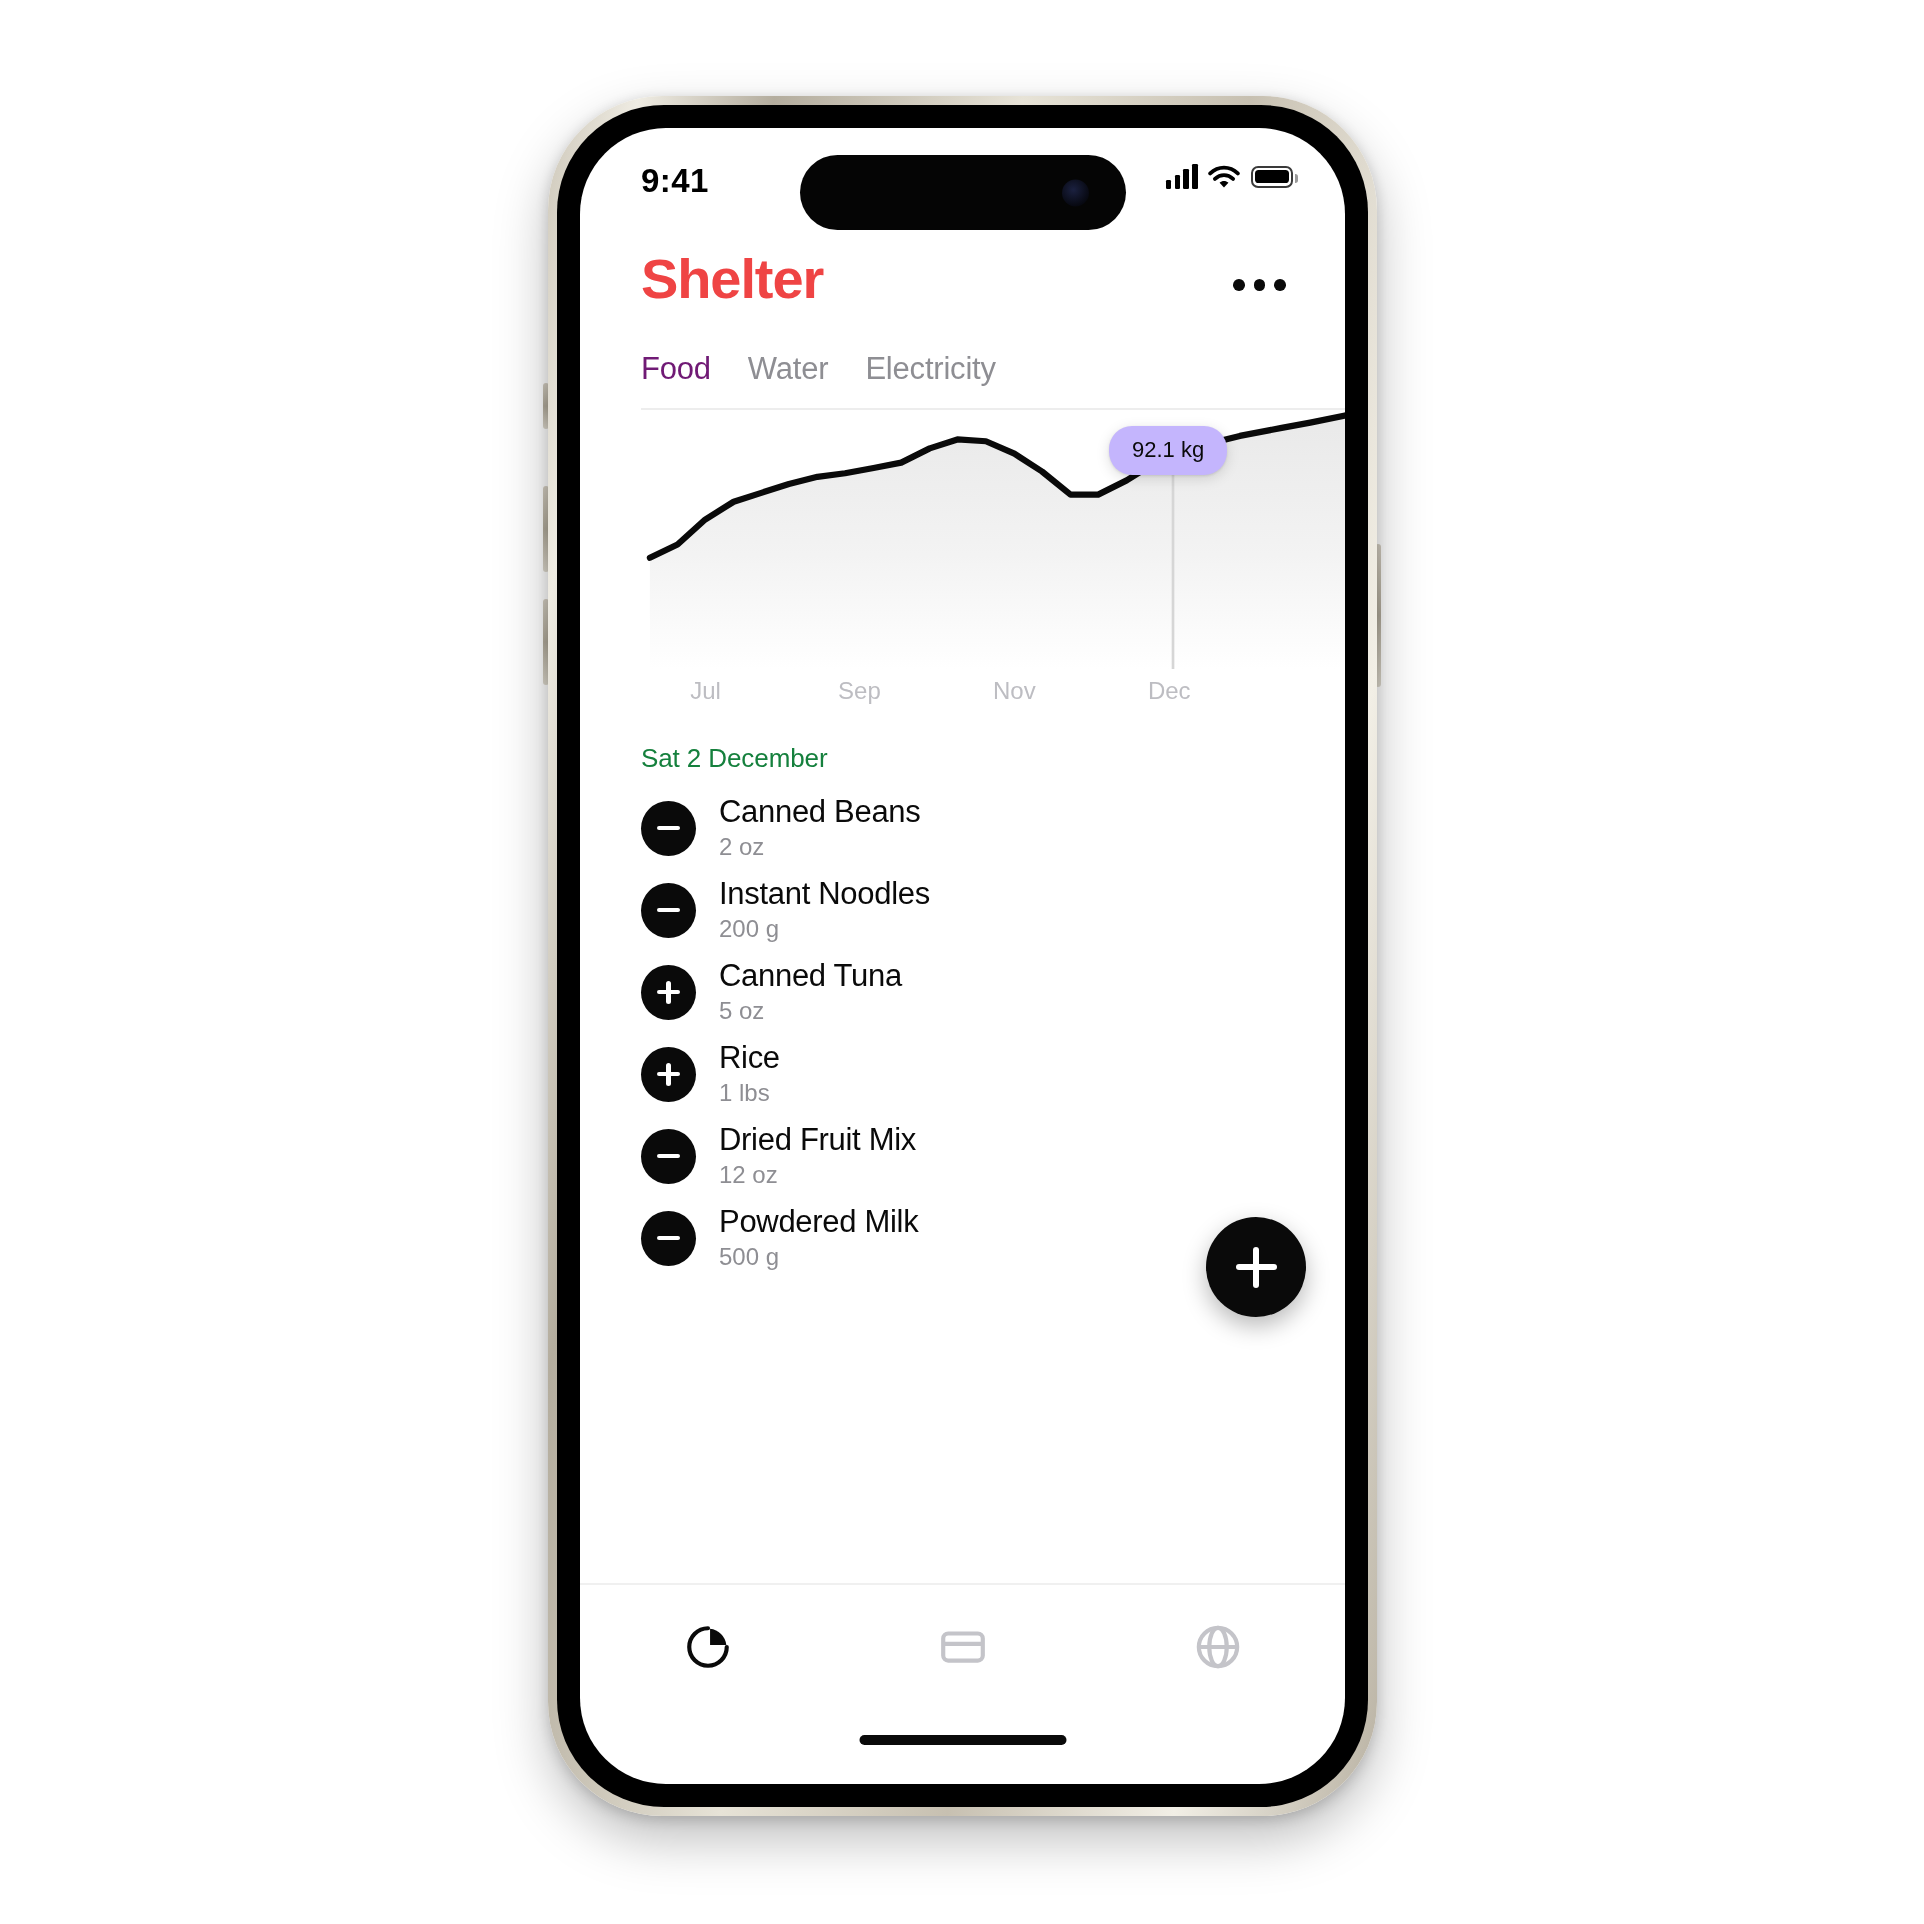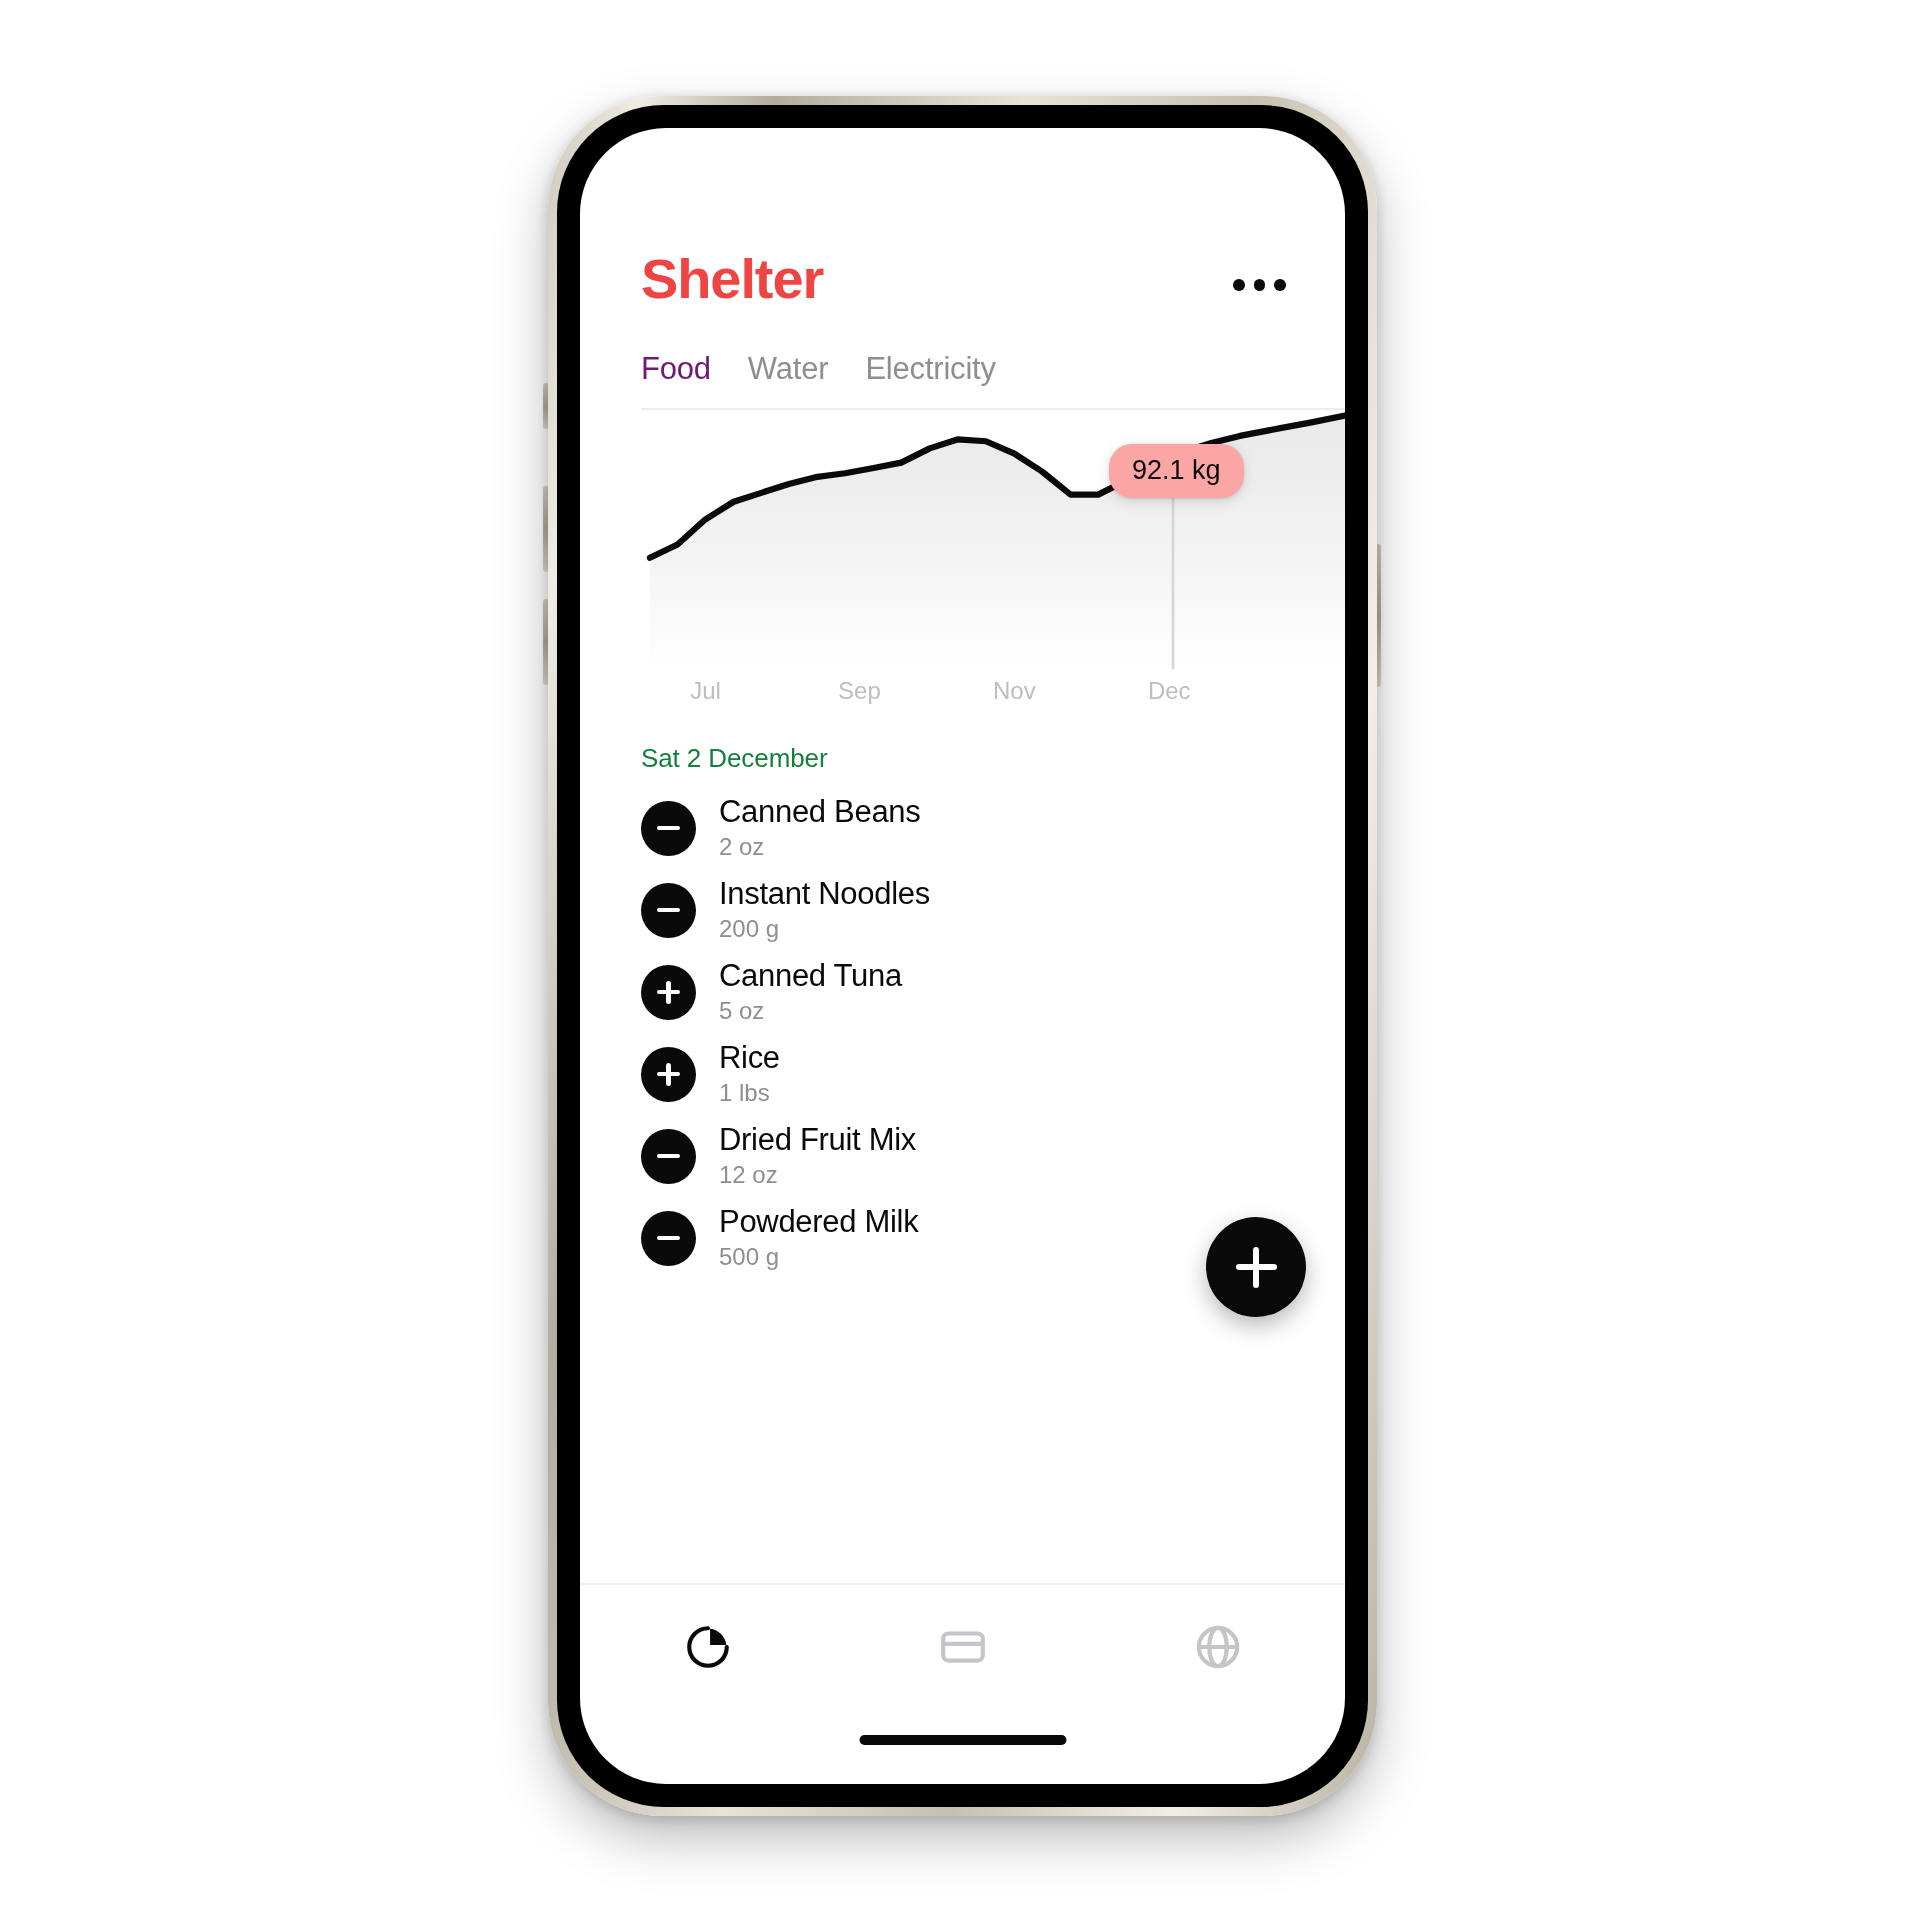--- a/index.html
+++ b/index.html
@@ -83,24 +83,24 @@
   .tab.active{ color:#701a75; }
   .tabs-rule{ position:absolute; left:61px; top:280px; width:704px; height:1.8px; background:#ededed; }
 
   
   .chart{ position:absolute; left:61px; top:283px; width:704px; height:258px; }
   .chart svg{ display:block; width:704px; height:258px; }
   .xaxis{ position:absolute; left:61px; top:549px; width:704px; height:36px; }
   .xaxis span{ position:absolute; font-size:24px; color:#bdbdc2; top:0; }
 
   .tooltip{
-    position:absolute; left:468px; top:33px;
-    background:#fca5a5; border-radius:23px;
+    position:absolute; left:468px; top:15px;
+    background:#c4b5fd; border-radius:23px;
     padding:10.7px 23px 12.5px;
-    font-size:27px; color:#0a0a0a; white-space:nowrap;
+    font-size:22px; color:#0a0a0a; white-space:nowrap;
     box-shadow:0 3.6px 14.3px rgba(0,0,0,.13), 0 0.9px 2.7px rgba(0,0,0,.10);
   }
 
   
   .date-head{
     position:absolute; left:61px; top:615px;
     font-size:26px; color:#15803d; letter-spacing:-0.1px;
   }
 
   
@@ -148,20 +148,42 @@
 
   <div class="sbtn left" style="top:383px;height:46px;"></div>
   <div class="sbtn left" style="top:486px;height:86px;"></div>
   <div class="sbtn left" style="top:599px;height:86px;"></div>
   <div class="sbtn right" style="top:544px;height:143px;"></div>
 
   <div class="phone-outer">
     <div class="phone-bezel">
       <div class="screen">
 
+        <div class="statusbar">
+          <div class="status-time">9:41</div>
+          <div class="dynamic-island">
+            <div class="di-cam"></div>
+          </div>
+          <div class="status-icons">
+            <span class="bars">
+                <i></i>
+                <i></i>
+                <i></i>
+                <i></i>
+              </span>
+            <svg width="32" height="24" viewBox="0 0 36 27">
+              <path d="M2.5 9.5C7 5.2 12.3 3 18 3s11 2.2 15.5 6.5" stroke="#000" stroke-width="4.4" fill="none" stroke-linecap="round"></path>
+              <path d="M7.8 15.6C10.7 12.9 14.2 11.4 18 11.4s7.3 1.5 10.2 4.2" stroke="#000" stroke-width="4.4" fill="none" stroke-linecap="round"></path>
+              <path d="M18 25.2l-5-5.2c1.5-1.3 3.2-2 5-2s3.5.7 5 2z" fill="#000"></path>
+            </svg>
+            <span class="batt">
+                <i></i>
+              </span>
+          </div>
+        </div>
 
         <div class="header">
           <div class="page-title">Shelter</div>
           <div class="more-btn">
             <span></span>
             <span></span>
             <span></span>
           </div>
         </div>
 

